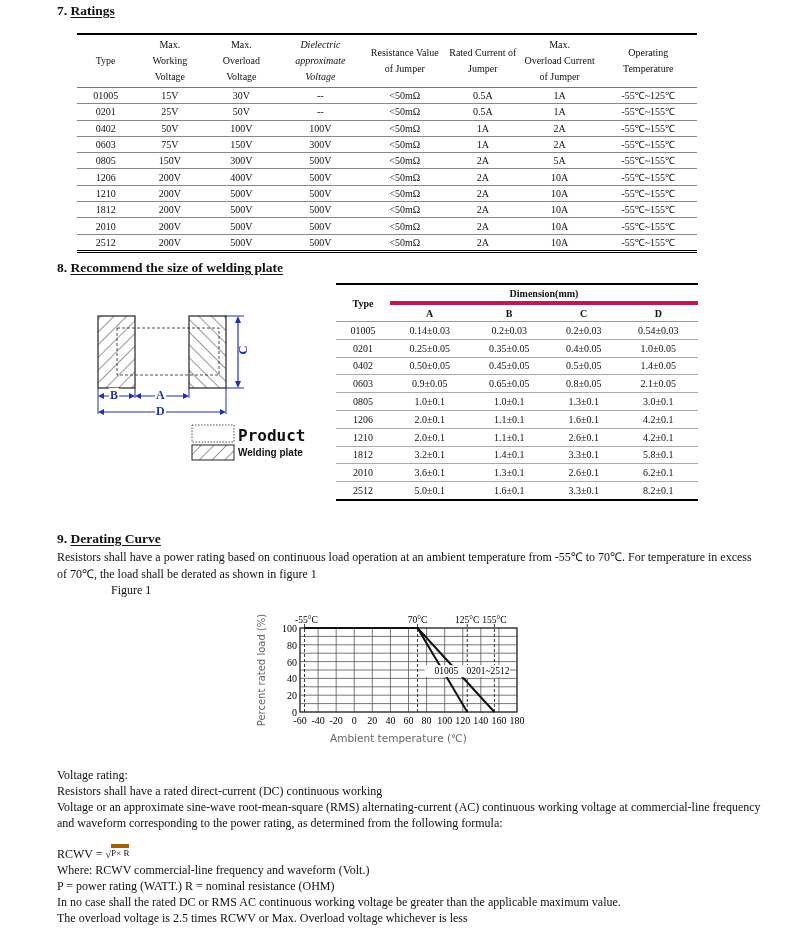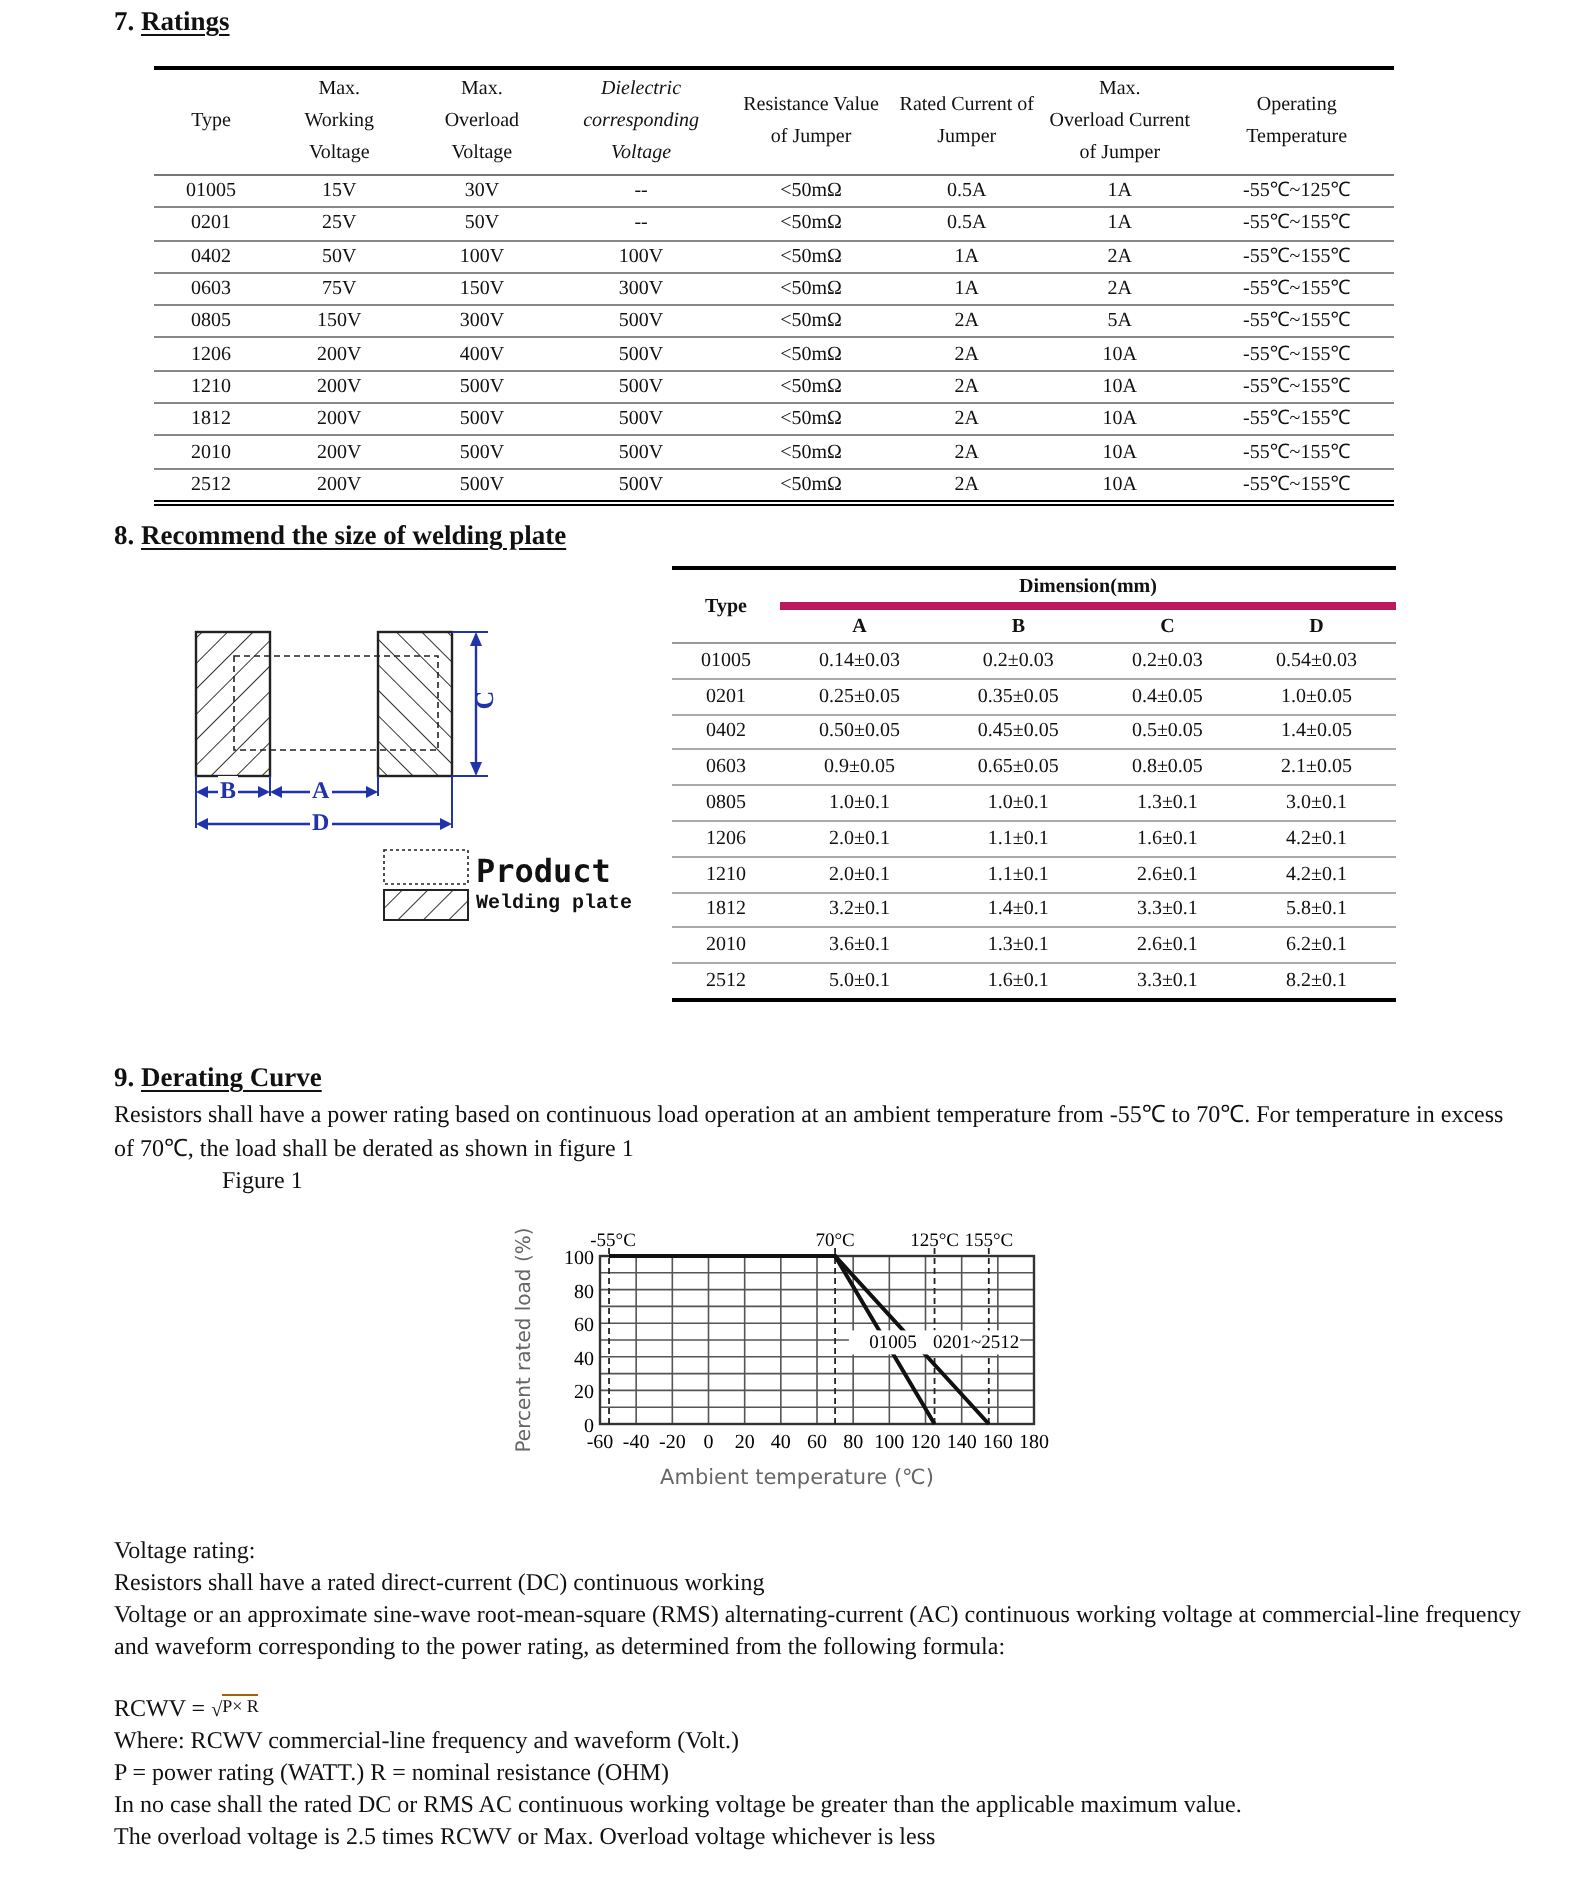--- a/index.html
+++ b/index.html
@@ -50,21 +50,21 @@
           <div>Working</div>
           <div>Voltage</div>
         </th>
         <th style="width: 80px;">
           <div>Max.</div>
           <div>Overload</div>
           <div>Voltage</div>
         </th>
         <th style="width: 95px; font-style: italic;">
           <div>Dielectric</div>
-          <div>corresponding</div>
+          <div>approximate</div>
           <div>Voltage</div>
         </th>
         <th style="width: 92px;">
           <div>Resistance Value</div>
           <div>of Jumper</div>
         </th>
         <th style="width: 84px;">
           <div>Rated Current of</div>
           <div>Jumper</div>
         </th>
@@ -226,21 +226,21 @@
     <polygon points="134,100 128,97 128,103" fill="#2233aa"></polygon>
 
     <rect x="100" y="113" width="42" height="17" fill="#fff" stroke="#222" stroke-width="0.8" stroke-dasharray="1.5,1.5"></rect>
     <rect x="100" y="133" width="42" height="15" fill="url(#hatchL)" stroke="#222" stroke-width="1"></rect>
   </svg>
   <span class="abs" style="left:146px; top:30px; color:#2233aa; font-weight:bold; font-size:13px; transform:rotate(-90deg);">C</span>
   <span class="abs" style="left:17px; top:76px; color:#2233aa; font-weight:bold; font-size:12px; background:#fff; padding:0 1px;">B</span>
   <span class="abs" style="left:63px; top:76px; color:#2233aa; font-weight:bold; font-size:12px; background:#fff; padding:0 1px;">A</span>
   <span class="abs" style="left:63px; top:92px; color:#2233aa; font-weight:bold; font-size:12px; background:#fff; padding:0 1px;">D</span>
   <span class="abs" style="left:146px; top:114px; font-family:'DejaVu Sans Mono', monospace; font-weight:bold; font-size:16px;">Product</span>
-  <span class="abs" style="left:146px; top:135px; font-family:Liberation Mono, monospace; font-weight:bold; font-size:10px;">Welding plate</span>
+  <span class="abs" style="left:146px; top:135px; font-family:Liberation Sans, sans-serif; font-weight:bold; font-size:10px;">Welding plate</span>
 </div>
 
 <table class="wt" id="welding-table">
   <thead>
     <tr>
       <th class="type" rowspan="2" style="width:54px;">Type</th>
       <th class="dimhead" colspan="4">Dimension(mm)</th>
     </tr>
     <tr class="sub" id="wt-sub">
         <th>A</th>
@@ -394,18 +394,18 @@
       <text x="148.5" y="137" font-size="10.5" text-anchor="middle" fill="#666" font-family="DejaVu Sans, sans-serif">Ambient temperature (℃)</text>
       <text x="0" y="0" font-size="10" text-anchor="middle" fill="#666" font-family="DejaVu Sans, sans-serif" transform="translate(15,65) rotate(-90)">Percent rated load (%)</text>
     </svg>
 </div>
 
 <p class="txt" style="top:767px;">Voltage rating:</p>
 <p class="txt" style="top:783px;">Resistors shall have a rated direct-current (DC) continuous working</p>
 <p class="txt" style="top:799px;">Voltage or an approximate sine-wave root-mean-square (RMS) alternating-current (AC) continuous working voltage at commercial-line frequency</p>
 <p class="txt" style="top:815px;">and waveform corresponding to the power rating, as determined from the following formula:</p>
 <p class="txt" style="top:845px;">
-  <span>RCWV = </span><span style="font-size:10px;">√</span><span style="font-size:9px; border-top:1px solid #a16207; vertical-align:2px;">P× R</span>
+  <span>RCWV = </span><span style="font-size:10px;">√</span><span style="font-size:9px; border-top:4px solid #a16207; vertical-align:2px;">P× R</span>
 </p>
 <p class="txt" style="top:862px;">Where: RCWV commercial-line frequency and waveform (Volt.)</p>
 <p class="txt" style="top:878px;">P = power rating (WATT.)  R = nominal resistance (OHM)</p>
 <p class="txt" style="top:894px;">In no case shall the rated DC or RMS AC continuous working voltage be greater than the applicable maximum value.</p>
 <p class="txt" style="top:910px;">The overload voltage is 2.5 times RCWV or Max. Overload voltage whichever is less</p>
 
 </body></html>

